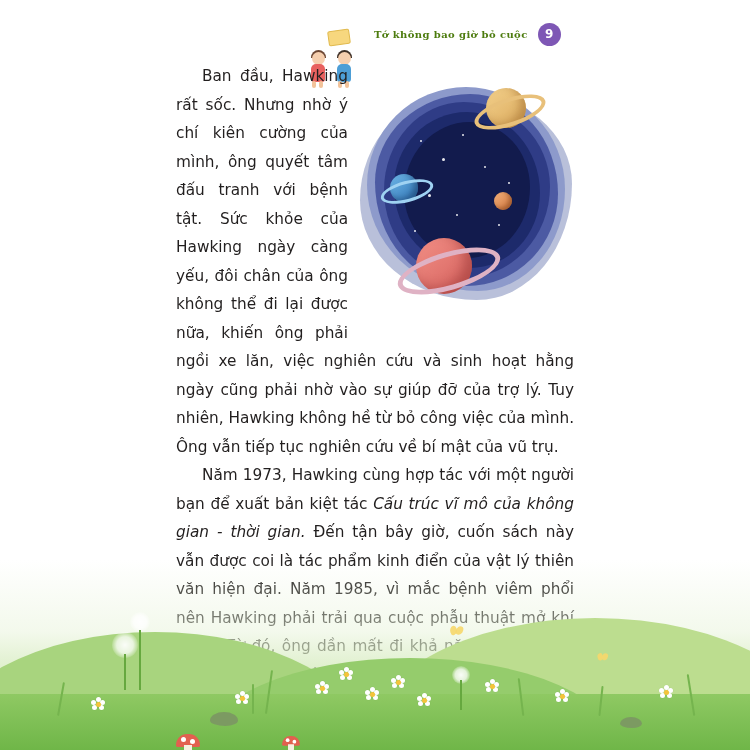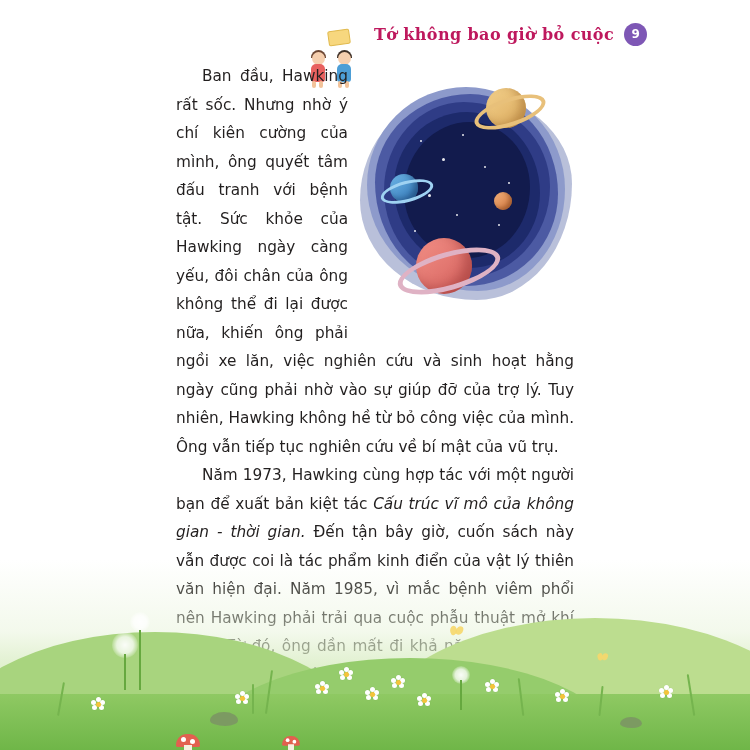--- a/index.html
+++ b/index.html
@@ -73,24 +73,24 @@
   .kid-boy .leg.r { left: 9px; }
   .kid-book {
     position: absolute; left: 18px; top: 16px;
     width: 20px; height: 13px; background: #f7d77e;
     border: 1px solid #e0b94d; border-radius: 2px;
     transform: rotate(-8deg);
   }
 
   .header-title {
     font-family: "DejaVu Serif", serif;
-    font-size: 16px;
+    font-size: 10px;
     font-weight: bold;
     letter-spacing: 0.4px;
-    color: #be185d;
+    color: #4d7c0f;
     white-space: nowrap;
   }
   .page-number {
     width: 23px;
     height: 23px;
     border-radius: 50%;
     background: #7e57b5;
     color: #ffffff;
     font-size: 12px;
     font-weight: bold;

